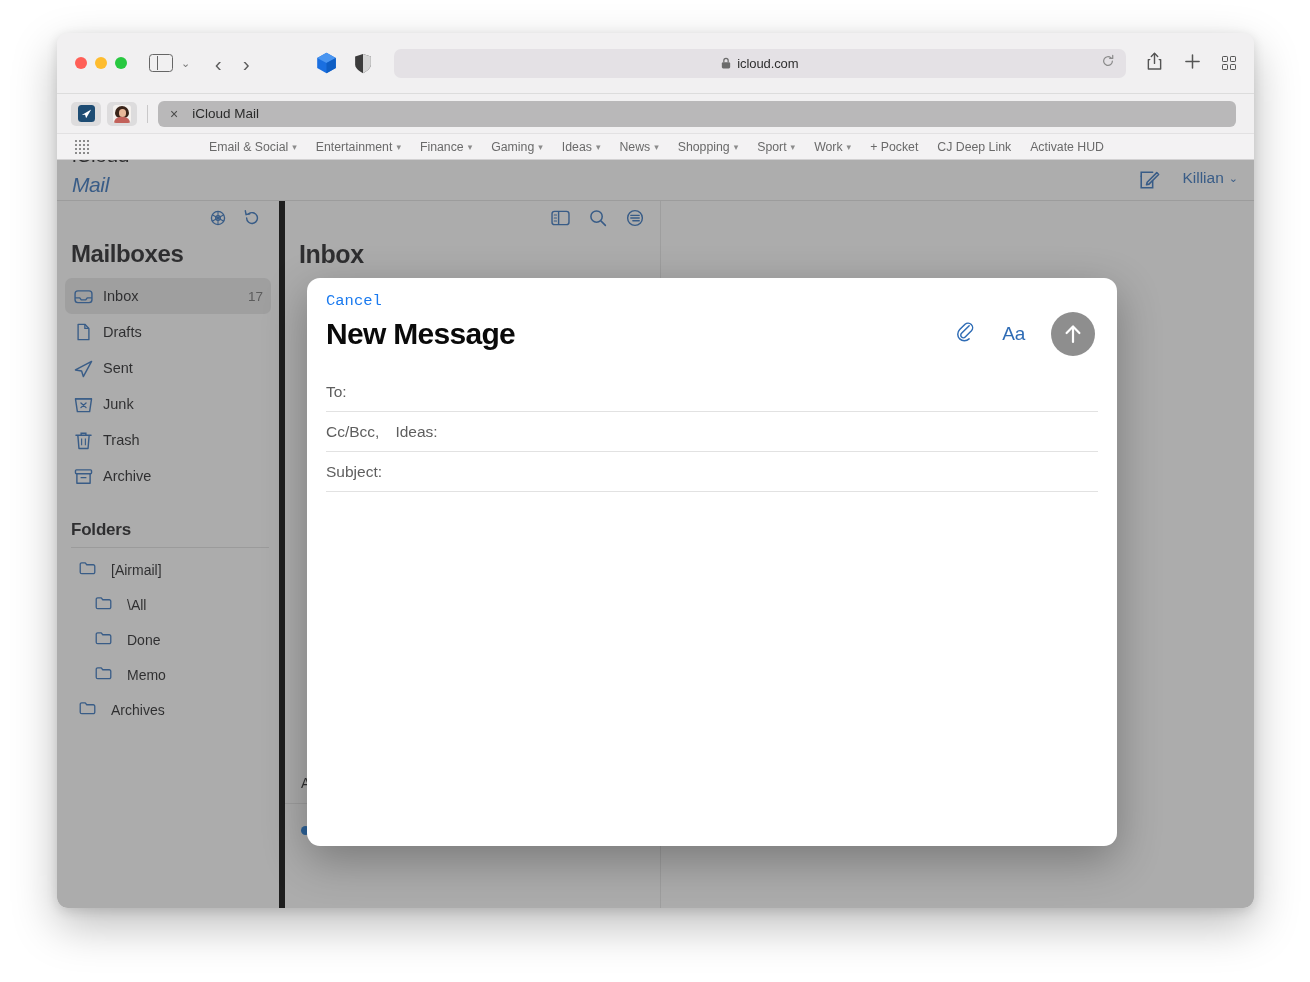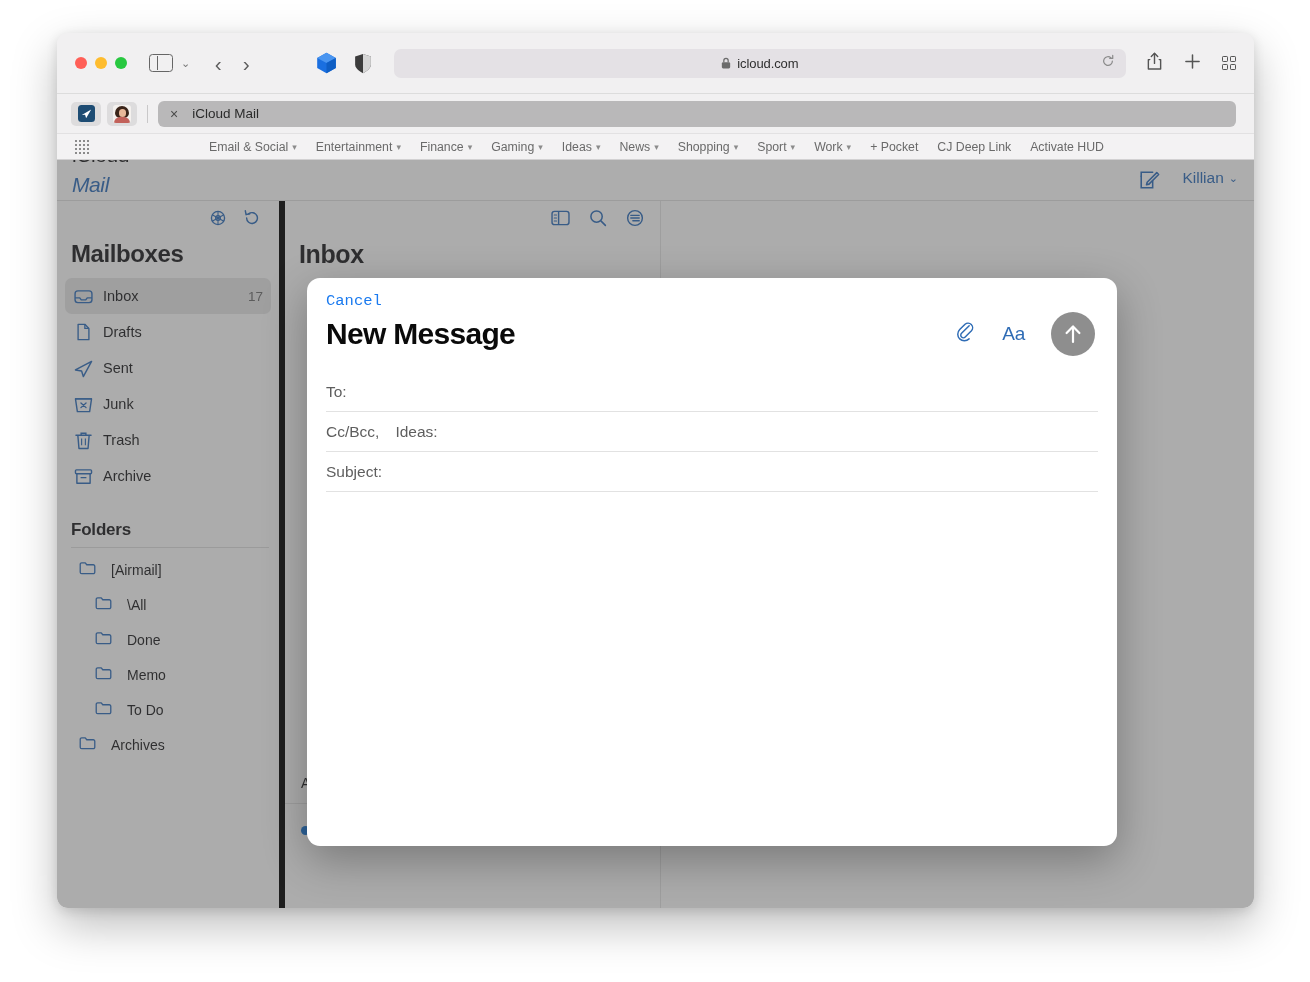--- a/index.html
+++ b/index.html
@@ -584,28 +584,20 @@
           </span>
           <span class="fld-label">Done</span>
         </div>
         <div class="fld-item indent">
           <span>
             <svg viewBox="0 0 18 15" width="17" height="14">
                 <path d="M1.2 3.6 a1.6 1.6 0 0 1 1.6 -1.6 L6.6 2 L8.2 4 L15.2 4 a1.6 1.6 0 0 1 1.6 1.6 L16.8 12 a1.6 1.6 0 0 1 -1.6 1.6 L2.8 13.6 a1.6 1.6 0 0 1 -1.6 -1.6 Z" fill="none" stroke="#2f6cb5" stroke-width="1.4" stroke-linejoin="round"></path>
               </svg>
           </span>
           <span class="fld-label">Memo</span>
-        </div>
-        <div class="fld-item indent">
-          <span>
-            <svg viewBox="0 0 18 15" width="17" height="14">
-                <path d="M1.2 3.6 a1.6 1.6 0 0 1 1.6 -1.6 L6.6 2 L8.2 4 L15.2 4 a1.6 1.6 0 0 1 1.6 1.6 L16.8 12 a1.6 1.6 0 0 1 -1.6 1.6 L2.8 13.6 a1.6 1.6 0 0 1 -1.6 -1.6 Z" fill="none" stroke="#2f6cb5" stroke-width="1.4" stroke-linejoin="round"></path>
-              </svg>
-          </span>
-          <span class="fld-label">To Do</span>
         </div>
         <div class="fld-item">
           <span>
             <svg viewBox="0 0 18 15" width="17" height="14">
                 <path d="M1.2 3.6 a1.6 1.6 0 0 1 1.6 -1.6 L6.6 2 L8.2 4 L15.2 4 a1.6 1.6 0 0 1 1.6 1.6 L16.8 12 a1.6 1.6 0 0 1 -1.6 1.6 L2.8 13.6 a1.6 1.6 0 0 1 -1.6 -1.6 Z" fill="none" stroke="#2f6cb5" stroke-width="1.4" stroke-linejoin="round"></path>
               </svg>
           </span>
           <span class="fld-label">Archives</span>
         </div>
       </div>

